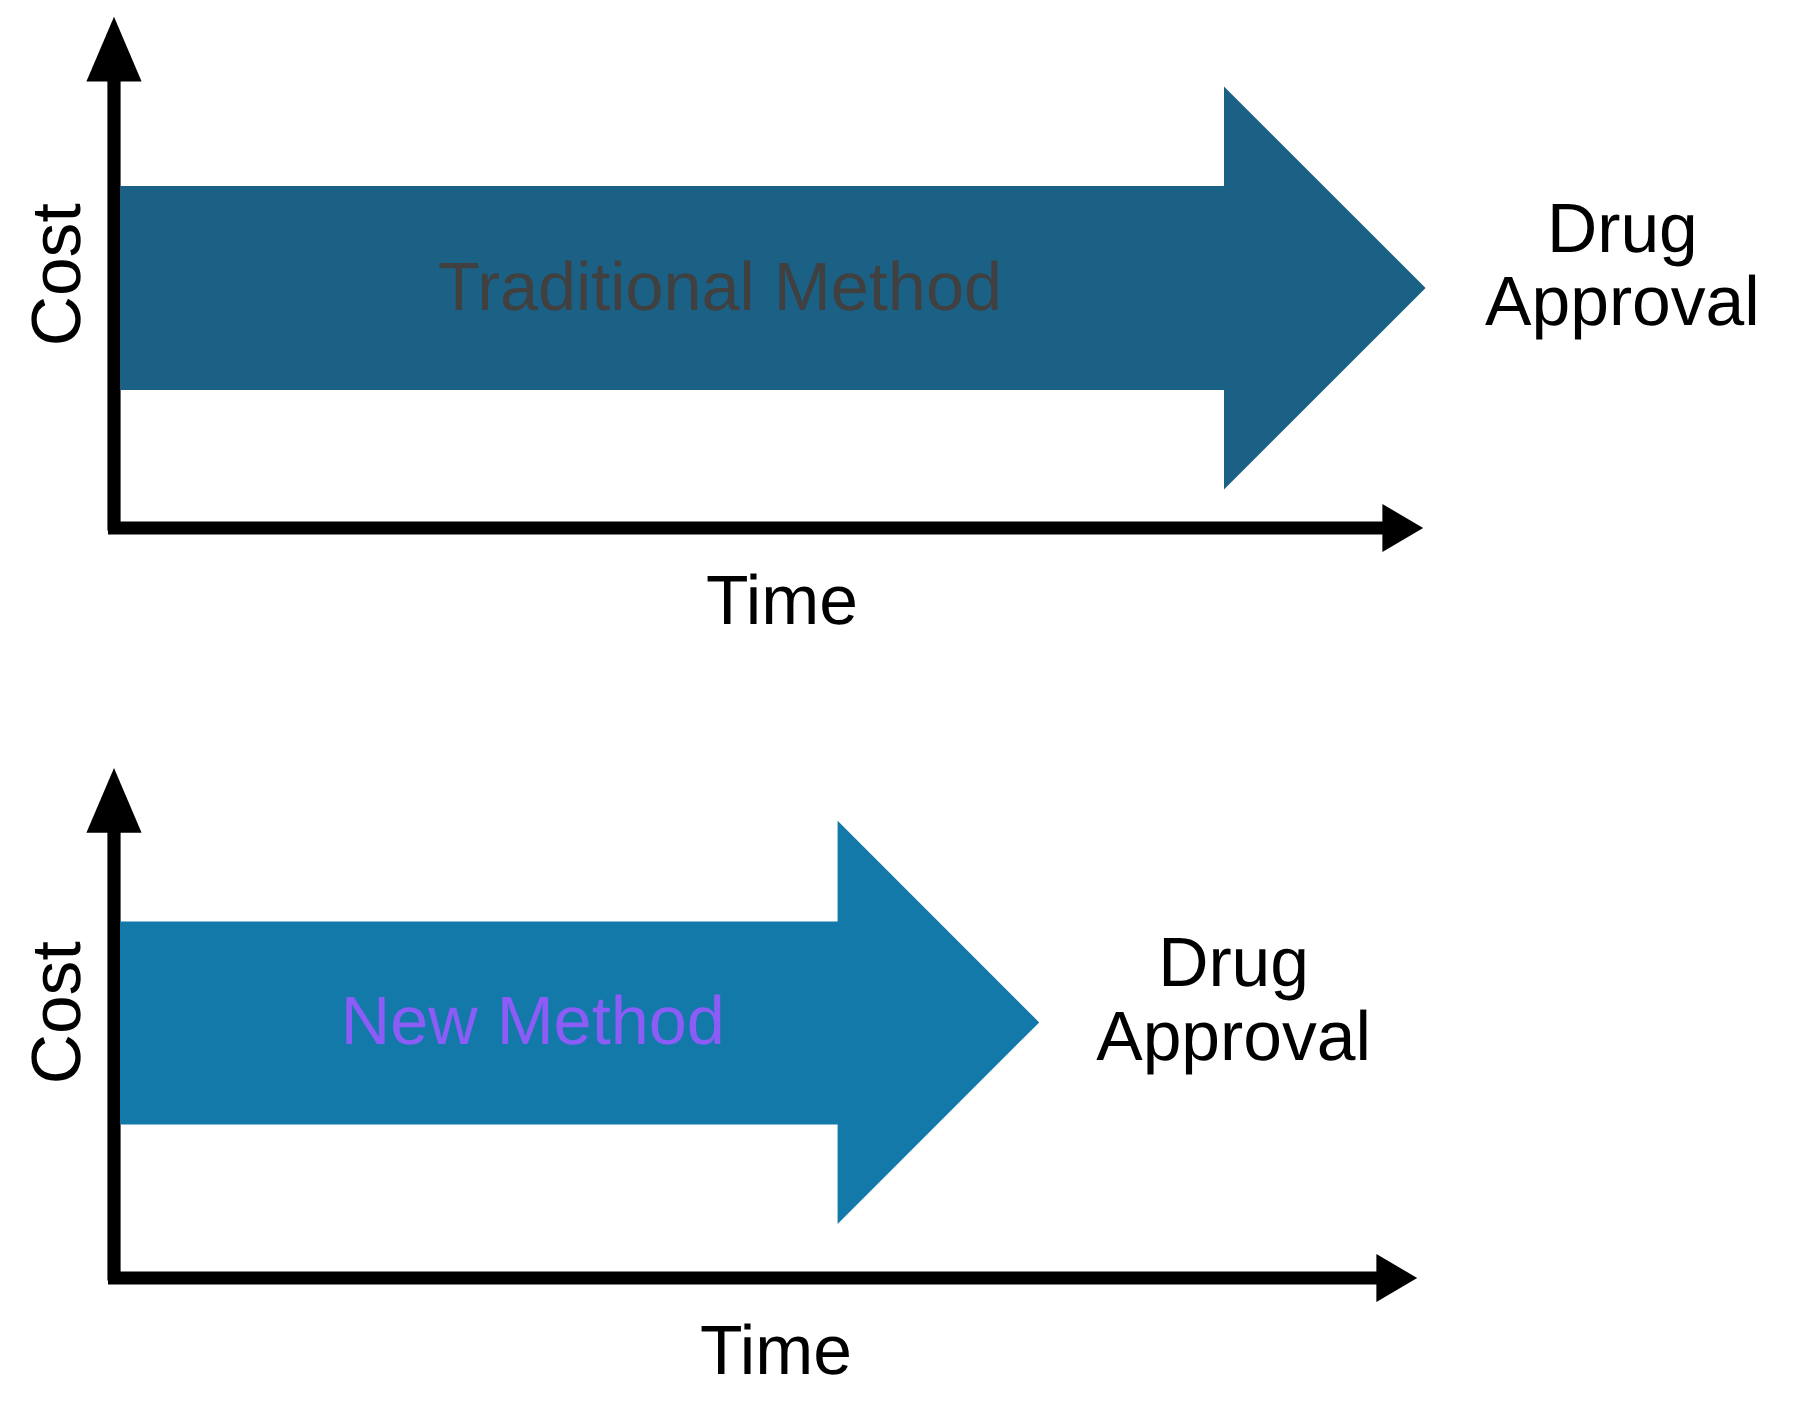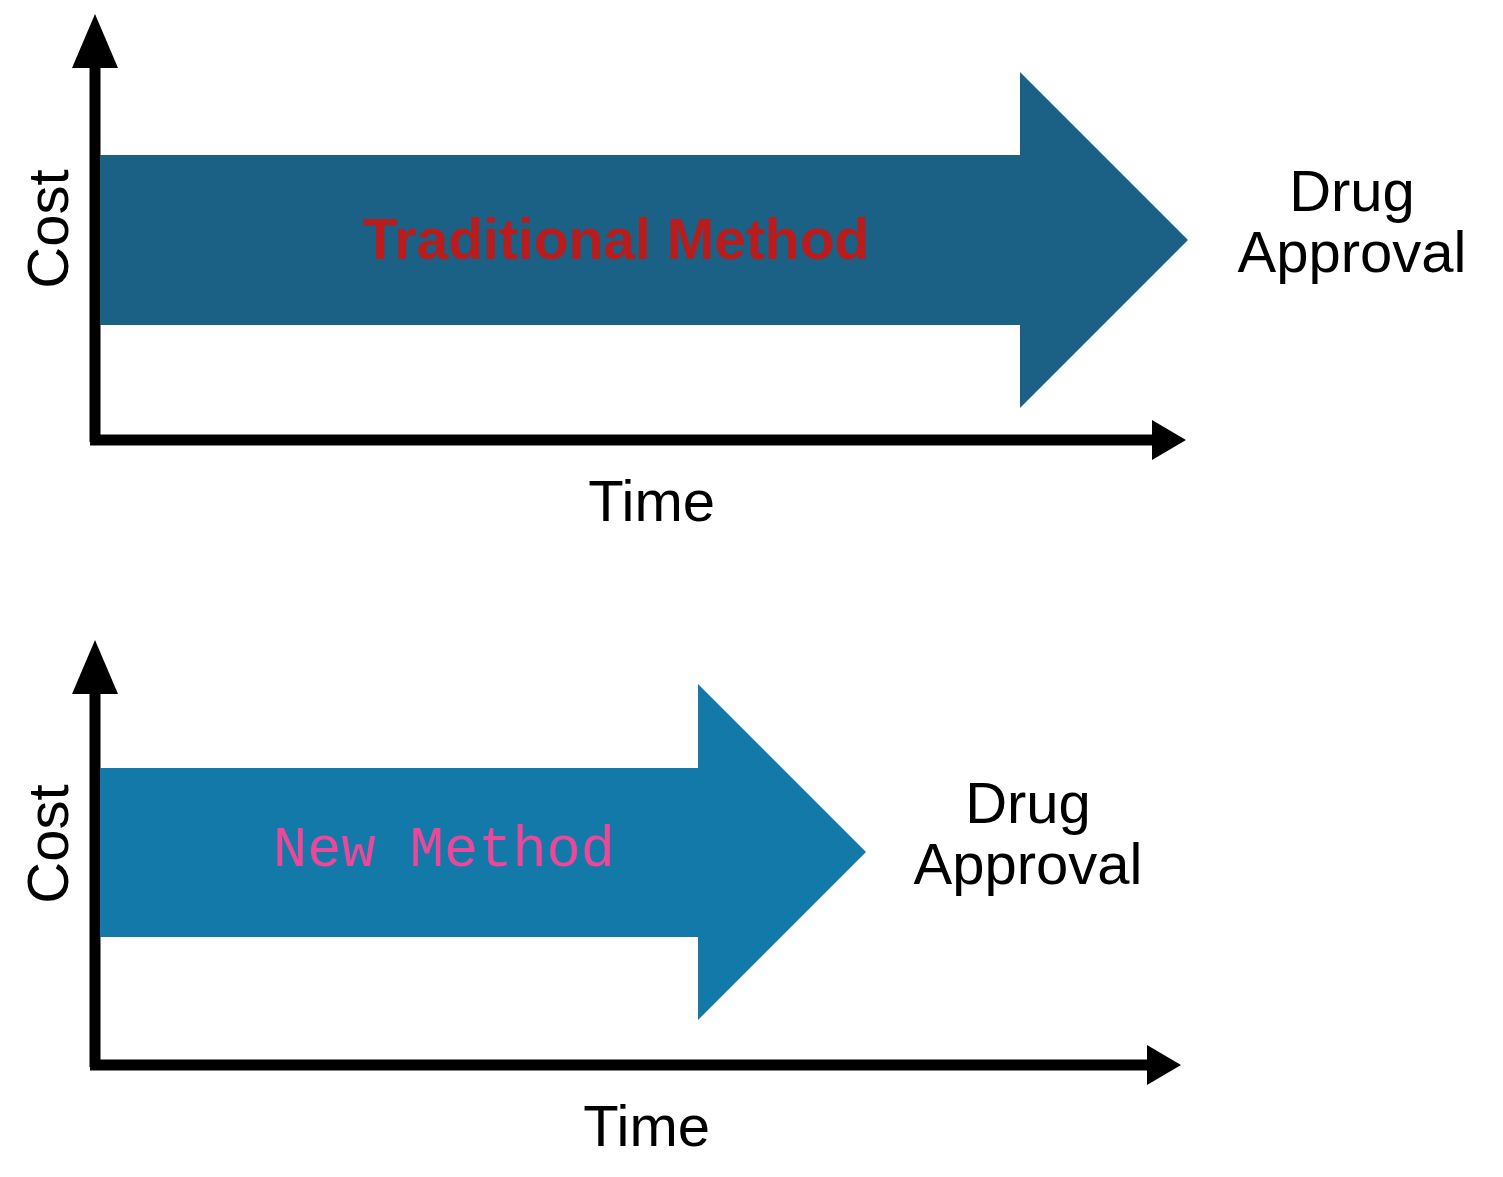--- a/index.html
+++ b/index.html
@@ -91,21 +91,21 @@
       <g>
         <line x1="90" y1="440" x2="1160" y2="440" stroke="#000000" stroke-width="11"></line>
         <polygon points="1186,440 1152,420 1152,460" fill="#000000"></polygon>
       </g>
 
       <polygon points="100,155 1020,155 1020,72 1188,240 1020,408 1020,325 100,325" fill="#1b6185"></polygon>
     </svg>
 
     <div class="axis-label y-axis-label" style="left: -22px; top: 200px; width: 140px; text-align: center;">Cost</div>
 
-    <div class="arrow-text" style="left: 316px; top: 211px; width: 600px; color: #b91c1c; font-weight: bold;">Traditional Method</div>
+    <div class="arrow-text" style="left: 300px; top: 211px; width: 600px; color: #404040;">Traditional Method</div>
 
     <div class="endpoint-label" style="left: 1192px; top: 160px; width: 320px;">
       <span>Drug</span>
       <span>Approval</span>
     </div>
 
     <div class="axis-label x-axis-label" style="left: 455px; top: 472px; width: 260px;">Time</div>
 
   </div>
 
@@ -121,21 +121,21 @@
       <g>
         <line x1="90" y1="465" x2="1155" y2="465" stroke="#000000" stroke-width="11"></line>
         <polygon points="1181,465 1147,445 1147,485" fill="#000000"></polygon>
       </g>
 
       <polygon points="100,168 698,168 698,84 866,252 698,420 698,337 100,337" fill="#1279a8"></polygon>
     </svg>
 
     <div class="axis-label y-axis-label" style="left: -22px; top: 215px; width: 140px; text-align: center;">Cost</div>
 
-    <div class="arrow-text" style="left: 184px; top: 223px; width: 520px; color: #ec4899; font-family: Liberation Mono, monospace;">New Method</div>
+    <div class="arrow-text" style="left: 184px; top: 223px; width: 520px; color: #8b5cf6;">New Method</div>
 
     <div class="endpoint-label" style="left: 868px; top: 172px; width: 320px;">
       <span>Drug</span>
       <span>Approval</span>
     </div>
 
     <div class="axis-label x-axis-label" style="left: 450px; top: 497px; width: 260px;">Time</div>
 
   </div>
 

